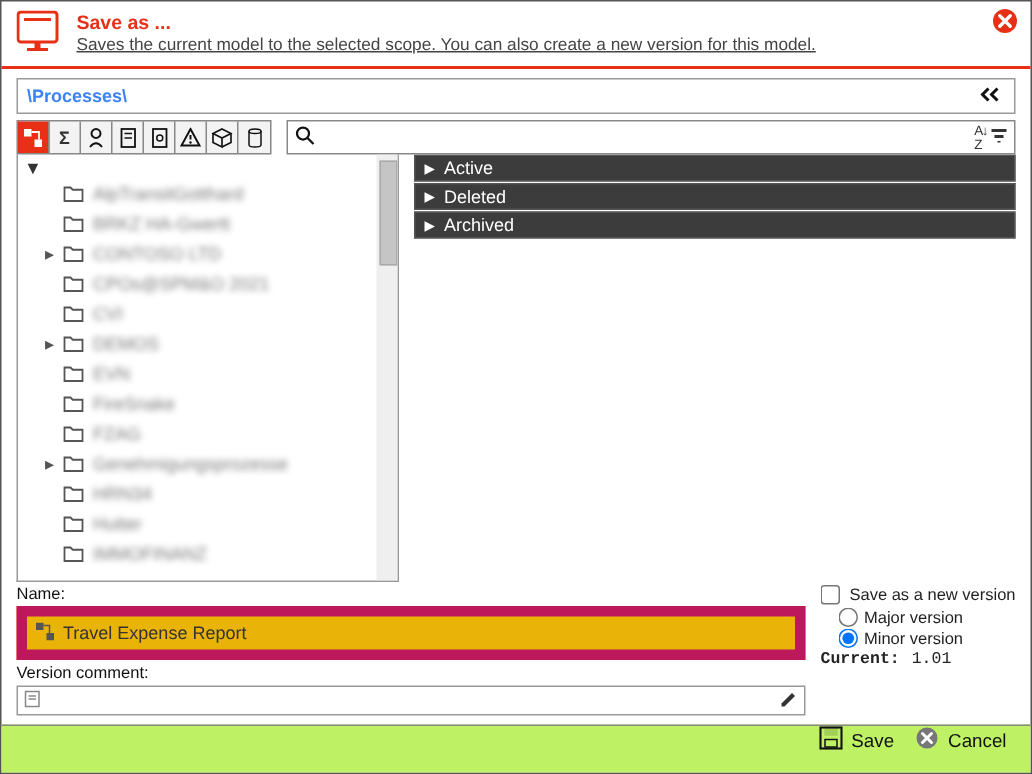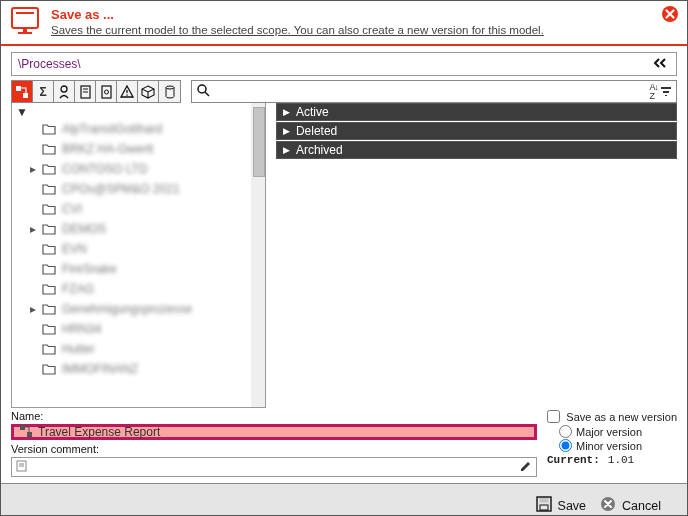--- a/index.html
+++ b/index.html
@@ -6,21 +6,21 @@
   html, body { width: 688px; height: 516px; overflow: hidden; font-family: Arial, sans-serif; font-size: 12px; color: #333; }
   .window { width: 688px; height: 516px; border: 1px solid #555; background: #fff; display: flex; flex-direction: column; }
   .header { padding: 6px 12px 8px 10px; border-bottom: 2px solid #e83017; display: flex; align-items: flex-start; position: relative; }
   .header-icon { width: 32px; height: 28px; margin-right: 8px; flex-shrink: 0; }
   .header-text { flex: 1; }
   .header-title { color: #e83017; font-size: 13px; font-weight: bold; margin-bottom: 2px; }
   .header-sub { color: #444; font-size: 11.5px; text-decoration: underline; }
   .header-close { position: absolute; right: 8px; top: 4px; width:18px; height:18px; }
 
   .crumb-bar { margin: 6px 10px 4px 10px; height: 24px; border: 1px solid #999; background: #fff; display:flex; align-items:center; padding: 0 6px; position:relative; }
-  .crumb-text { flex:1; font-size:12px; color:#701a75; }
+  .crumb-text { flex:1; font-size:12px; color:#3b82f6;font-weight:bold; }
   .crumb-btn { width:20px; text-align:center; font-weight:bold; cursor:pointer; }
 
   .toolbar-row { margin: 0 10px; display:flex; gap:0; align-items:flex-start; }
   .left-toolbar { display:flex; border:1px solid #888; background:#f3f3f3; }
   .ltab { width:21px; height:21px; display:flex; align-items:center; justify-content:center; border-right:1px solid #888; cursor:pointer; }
   .ltab:last-child { border-right:none; }
   .ltab.active { background:#e83017; color:#fff; }
   .right-toolbar { flex:1; margin-left:10px; height:23px; border:1px solid #888; background:#fff; display:flex; align-items:center; padding:0 4px; position:relative; }
   .rt-right { margin-left:auto; display:flex; gap:2px; align-items:center; font-size:10px; color:#333; }
 
@@ -38,31 +38,31 @@
   .fake-thumb { position:absolute; right:0; top:4px; width:12px; height:70px; background:#c5c5c5; border:1px solid #aaa; }
 
   .right-pane { flex:1; display:flex; flex-direction:column; }
   .status-row { height:18px; background:#3c3c3c; color:#fff; border:1px solid #555; display:flex; align-items:center; padding:0 6px; margin-bottom:1px; cursor:pointer; }
   .status-row .tri { margin-right:6px; font-size:9px; }
 
   .lower { margin: 2px 10px 0 10px; }
   .lower-row { display:flex; align-items:flex-start; gap:10px; margin-bottom:2px; }
   .lower-left { flex:1; }
   .label { font-size:11px; color:#111; margin-bottom:2px; }
-  .name-box { border:3px solid #be185d; background:#fca5a5; height:16px; display:flex; align-items:center; padding:0 6px; gap:6px; }
+  .name-box { border:7px solid #be185d; background:#eab308; height:36px; display:flex; align-items:center; padding:0 6px; gap:6px; }
   .vc-box { border:1px solid #999; background:#fff; height:20px; display:flex; align-items:center; padding:0 4px; position:relative; }
   .vc-box .pencil { position:absolute; right:4px; }
 
   .version-block { width:130px; font-size:11px; color:#222; }
   .chk-row { display:flex; align-items:center; gap:4px; margin-bottom:2px;justify-content:space-between; }
   .rad-row { display:flex; align-items:center; gap:4px; margin-bottom:1px; padding-left:12px; }
   .current-row { display:flex; align-items:center; gap:8px; padding-left:0; margin-top:2px;font-family:Liberation Mono, monospace; }
   .current-row .cl { font-weight:bold; }
 
-  .footer { height:32px; border-top:1px solid #888; background:#e5e5e5; display:flex; align-items:flex-end; justify-content:flex-end; padding:0 26px; gap:14px; margin-top:4px; }
+  .footer { height:32px; border-top:1px solid #888; background:#bef264; display:flex; align-items:flex-start; justify-content:flex-end; padding:0 16px; gap:14px; margin-top:4px; }
   .fbtn { display:flex; align-items:center; gap:6px; cursor:pointer; font-size:12.5px; color:#111; }
 
   .rt-sort-icons { display:flex; align-items:center; gap:1px; }
   .rt-sort-icons span { font-size:9px; line-height:9px; letter-spacing:-1px; }
 </style>
 </head>
 <body>
 
 <div class="window">
 

